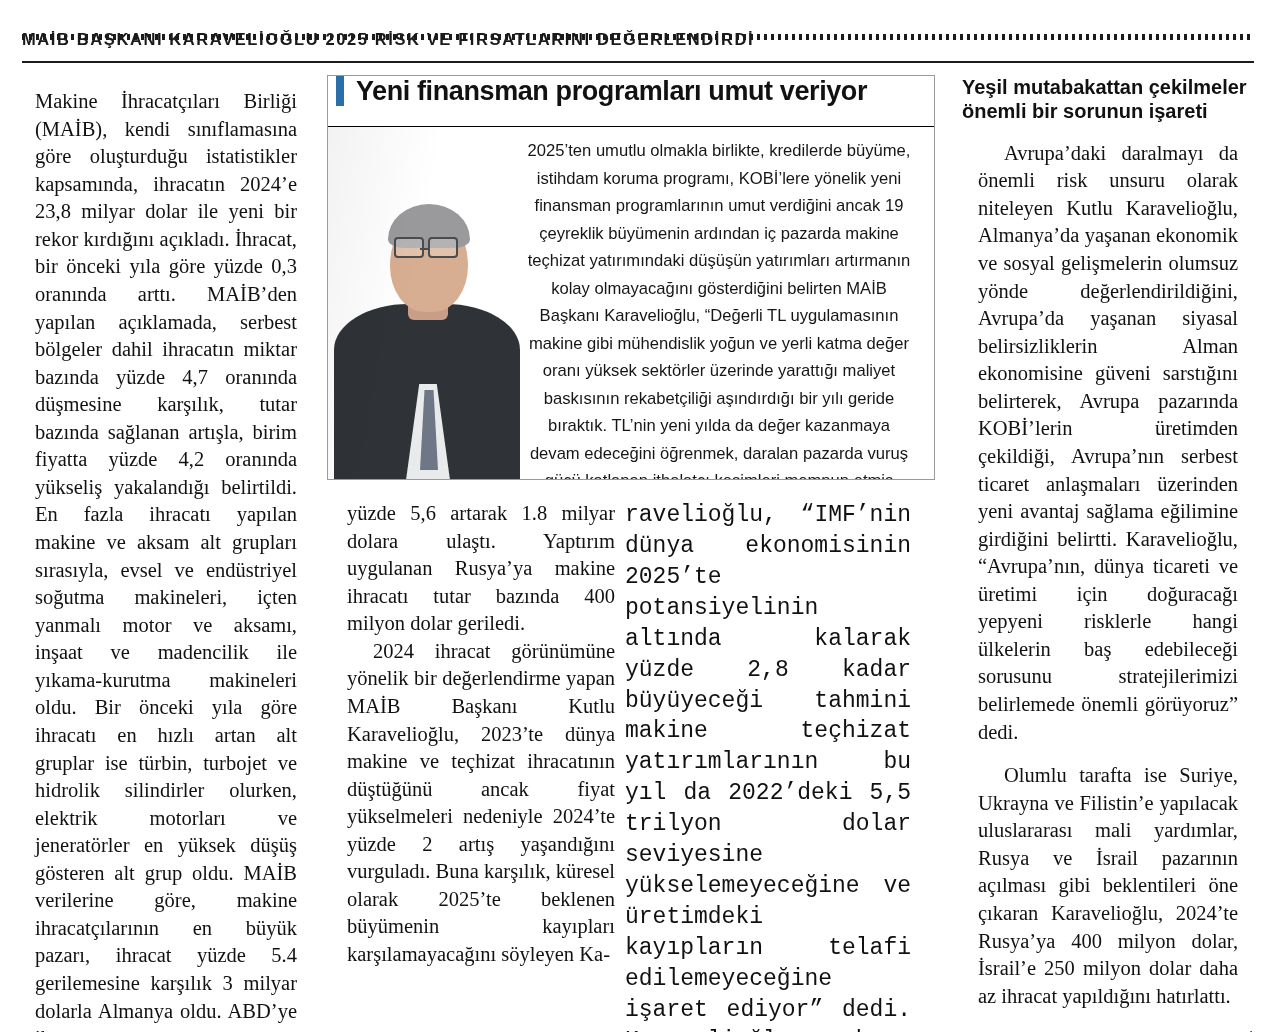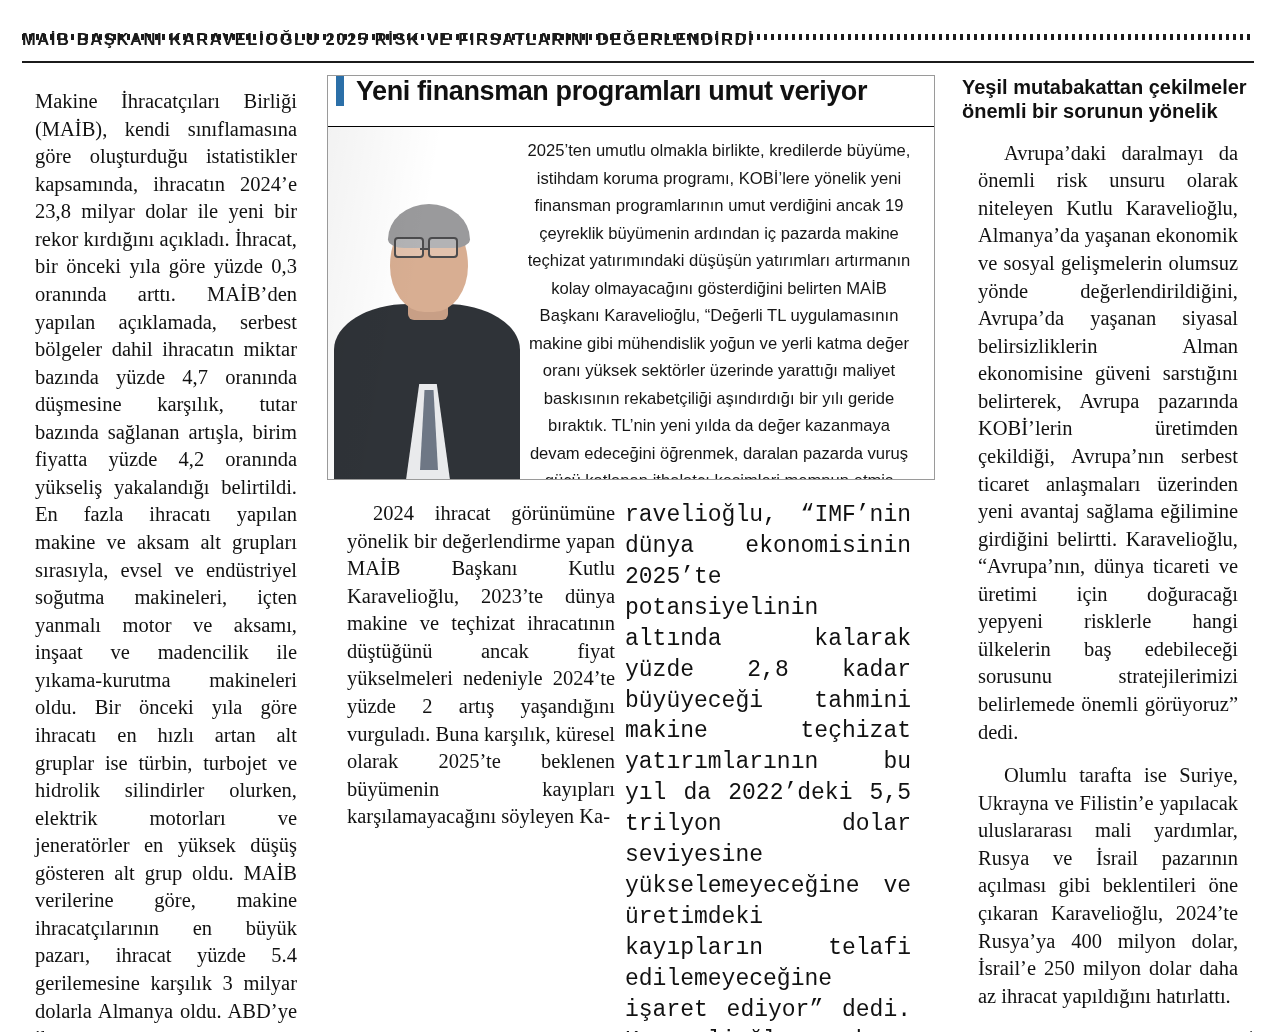--- a/index.html
+++ b/index.html
@@ -322,29 +322,30 @@
             <div class="glass-r"></div>
             <div class="bridge"></div>
             <div class="shadow"></div>
           </div>
           <div class="fig-text">2025’ten umutlu olmakla birlikte, kredilerde büyüme, istihdam koruma programı, KOBİ’lere yönelik yeni finansman programlarının umut verdiğini ancak 19 çeyreklik büyümenin ardından iç pazarda makine teçhizat yatırımındaki düşüşün yatırımları artırmanın kolay olmayacağını gösterdiğini belirten MAİB Başkanı Karavelioğlu, “Değerli TL uygulamasının makine gibi mühendislik yoğun ve yerli katma değer oranı yüksek sektörler üzerinde yarattığı maliyet baskısının rekabetçiliği aşındırdığı bir yılı geride bıraktık. TL’nin yeni yılda da değer kazanmaya devam edeceğini öğrenmek, daralan pazarda vuruş gücü katlanan ithalatçı kesimleri memnun etmiş olabilir” dedi.</div>
         </div>
       </div>
     </div>
 
     <div class="col-mid-a">
+      <p>yüzde 5,6 artarak 1.8 milyar dolara ulaştı. Yaptırım uygulanan Rusya’ya makine ihracatı tutar bazında 400 milyon dolar geriledi.</p>
       <p class="indent">2024 ihracat görünümüne yönelik bir değerlendirme yapan MAİB Başkanı Kutlu Karavelioğlu, 2023’te dünya makine ve teçhizat ihracatının düştüğünü ancak fiyat yükselmeleri nedeniyle 2024’te yüzde 2 artış yaşandığını vurguladı. Buna karşılık, küresel olarak 2025’te beklenen büyümenin kayıpları karşılamayacağını söyleyen Ka-</p>
     </div>
 
     <div class="col-mid-b">
       <p>ravelioğlu, “IMF’nin dünya ekonomisinin 2025’te potansiyelinin altında kalarak yüzde 2,8 kadar büyüyeceği tahmini makine teçhizat yatırımlarının bu yıl da 2022’deki 5,5 trilyon dolar seviyesine yükselemeyeceğine ve üretimdeki kayıpların telafi edilemeyeceğine işaret ediyor” dedi. Karavelioğlu, bazı olumlu gelişmelere rağmen küresel makine ihracatının Trump’ın başlatacağı bir ticaret savaşı yanında, TL’nin değerinden kaynaklı ithalat baskısı riskine dikkat çekti.</p>
     </div>
 
     <div class="col-right">
-      <div class="sub-head">Yeşil mutabakattan çekilmeler önemli bir sorunun yönelik</div>
+      <div class="sub-head">Yeşil mutabakattan çekilmeler önemli bir sorunun işareti</div>
       <div class="bodytext">
         <p class="indent">Avrupa’daki daralmayı da önemli risk unsuru olarak niteleyen Kutlu Karavelioğlu, Almanya’da yaşanan ekonomik ve sosyal gelişmelerin olumsuz yönde değerlendirildiğini, Avrupa’da yaşanan siyasal belirsizliklerin Alman ekonomisine güveni sarstığını belirterek, Avrupa pazarında KOBİ’lerin üretimden çekildiği, Avrupa’nın serbest ticaret anlaşmaları üzerinden yeni avantaj sağlama eğilimine girdiğini belirtti. Karavelioğlu, “Avrupa’nın, dünya ticareti ve üretimi için doğuracağı yepyeni risklerle hangi ülkelerin baş edebileceği sorusunu stratejilerimizi belirlemede önemli görüyoruz” dedi.</p>
         <p class="indent">Olumlu tarafta ise Suriye, Ukrayna ve Filistin’e yapılacak uluslararası mali yardımlar, Rusya ve İsrail pazarının açılması gibi beklentileri öne çıkaran Karavelioğlu, 2024’te Rusya’ya 400 milyon dolar, İsrail’e 250 milyon dolar daha az ihracat yapıldığını hatırlattı.</p>
       </div>
       <div class="byline">ANKARA/EKONOMİ</div>
     </div>
 
   </div>
 </div>
 

